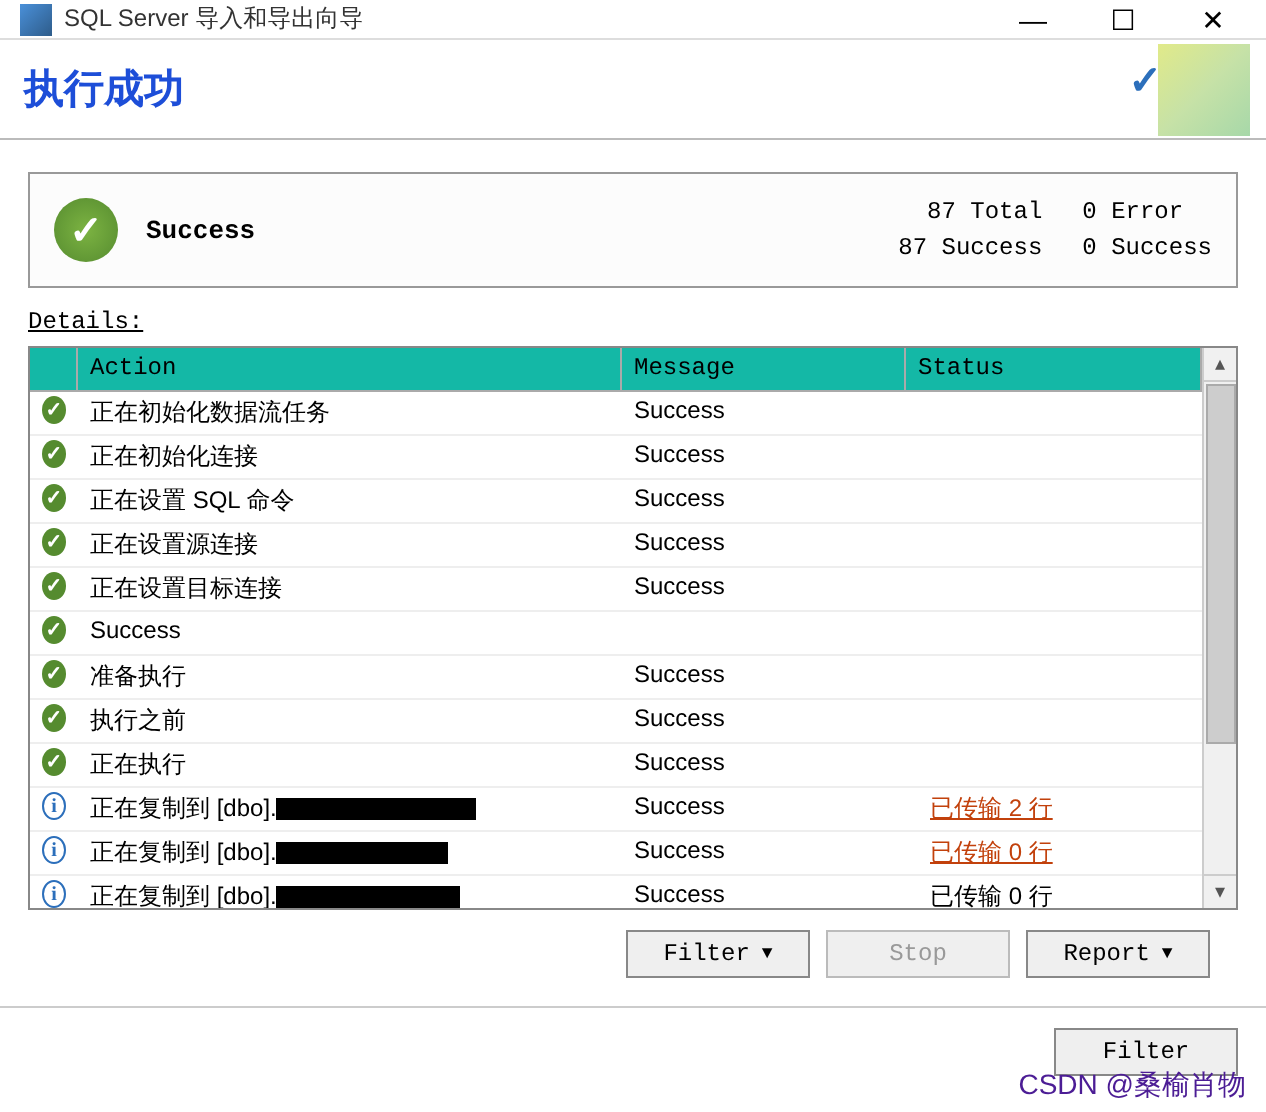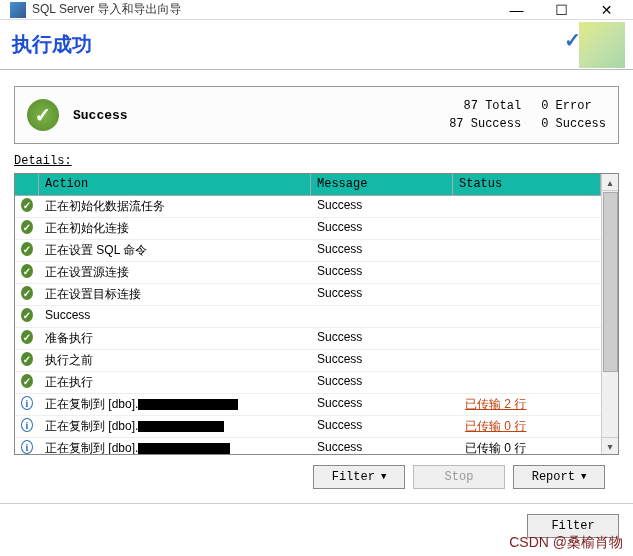--- a/index.html
+++ b/index.html
@@ -41,21 +41,21 @@
 .scrollbar { width: 17px; background: #f0f0f0; border-left: 1px solid #ccc; position: relative; }
 .scroll-arrow { height: 17px; display: flex; align-items: center; justify-content: center; font-size: 10px; color: #555; border-bottom: 1px solid #ccc; }
 .scroll-arrow.down { border-bottom: none; border-top: 1px solid #ccc; position: absolute; bottom: 0; width: 100%; }
 .scroll-thumb { position: absolute; top: 18px; width: 15px; left: 1px; height: 180px; background: #cdcdcd; border: 1px solid #aaa; }
 .button-bar { display: flex; padding: 10px 14px 6px; gap: 8px; align-items: flex-start; }
 .button-bar .spacer { flex: 1; }
 .btn { min-width: 92px; height: 24px; border: 1px solid #888; background: #efefef; display: flex; align-items: center; justify-content: center; gap: 6px; font-size: 12px; font-family: "Courier New", monospace; padding: 0 10px; }
 .btn.disabled { color: #999; border-color: #bbb; }
 .btn .caret { font-size: 9px; }
 .bottom-bar { border-top: 1px solid #ccc; padding: 10px 14px; display: flex; justify-content: flex-end; }
-.watermark { position: absolute; right: 10px; bottom: 4px; color: #7f1d1d; font-size: 14px; pointer-events: none; }
+.watermark { position: absolute; right: 10px; bottom: 4px; color: #4c1d95; font-size: 14px; pointer-events: none; }
 </style>
 </head>
 <body>
 
 <div class="titlebar">
   <div class="titlebar-icon"></div>
   <div class="titlebar-text">SQL Server 导入和导出向导</div>
   <div class="win-controls">
     <div class="win-btn">—</div>
     <div class="win-btn">☐</div>

